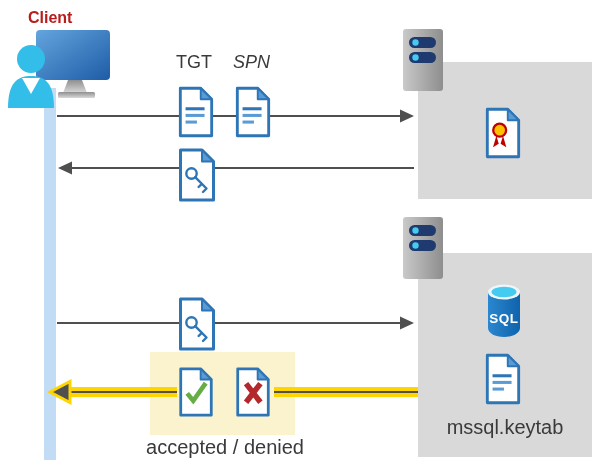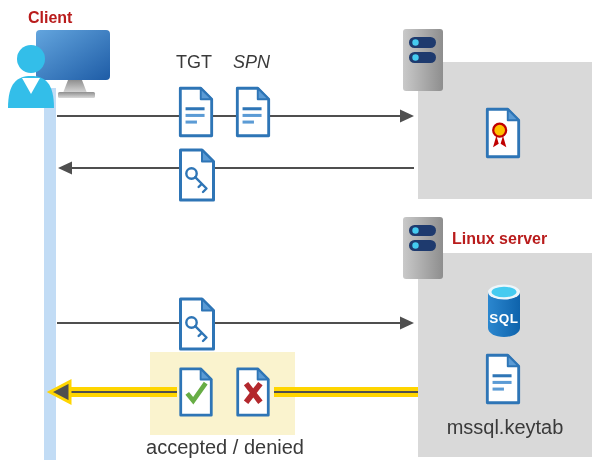--- a/index.html
+++ b/index.html
@@ -58,21 +58,20 @@
     </defs>
   </svg>
 
   <div class="panel" style="left:418px;top:62px;width:174px;height:137px;"></div>
   <div class="panel" style="left:418px;top:253px;width:174px;height:204px;"></div>
   <div class="highlight-panel" style="left:150px;top:352px;width:145px;height:83px;"></div>
 
   <div class="lifeline" style="left:44px;top:88px;width:12px;height:372px;"></div>
 
   <div class="node-title" style="left:28px;top:5px;">Client</div>
-  <div class="node-title" style="left:452px;top:226px;white-space:nowrap;">Linux server</div>
 
   <svg class="abs" style="left:6px;top:26px;" width="112" height="82" viewBox="0 0 112 82">
     <g>
       <rect x="30" y="4" width="74" height="50" rx="4" fill="url(#gradScreen)"></rect>
       <polygon points="62,54 76,54 81,67 57,67" fill="url(#gradStand)"></polygon>
       <rect x="52" y="66" width="37" height="6" rx="1.5" fill="url(#gradStand)"></rect>
     </g>
     <g>
       <circle cx="25" cy="33" r="14" style="fill:var(--person-cyan)"></circle>
       <path d="M2 82 C2 57 11 50 25 50 C39 50 48 57 48 82 Z" style="fill:var(--person-cyan)"></path>

